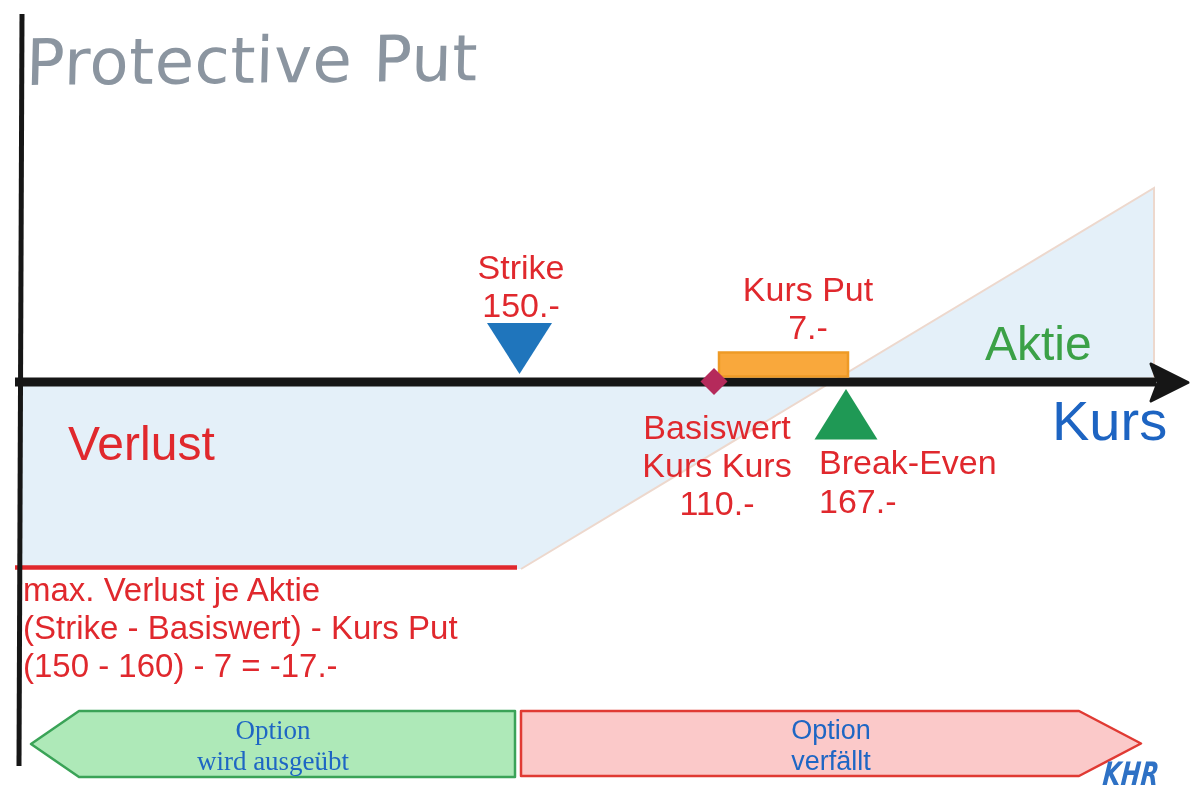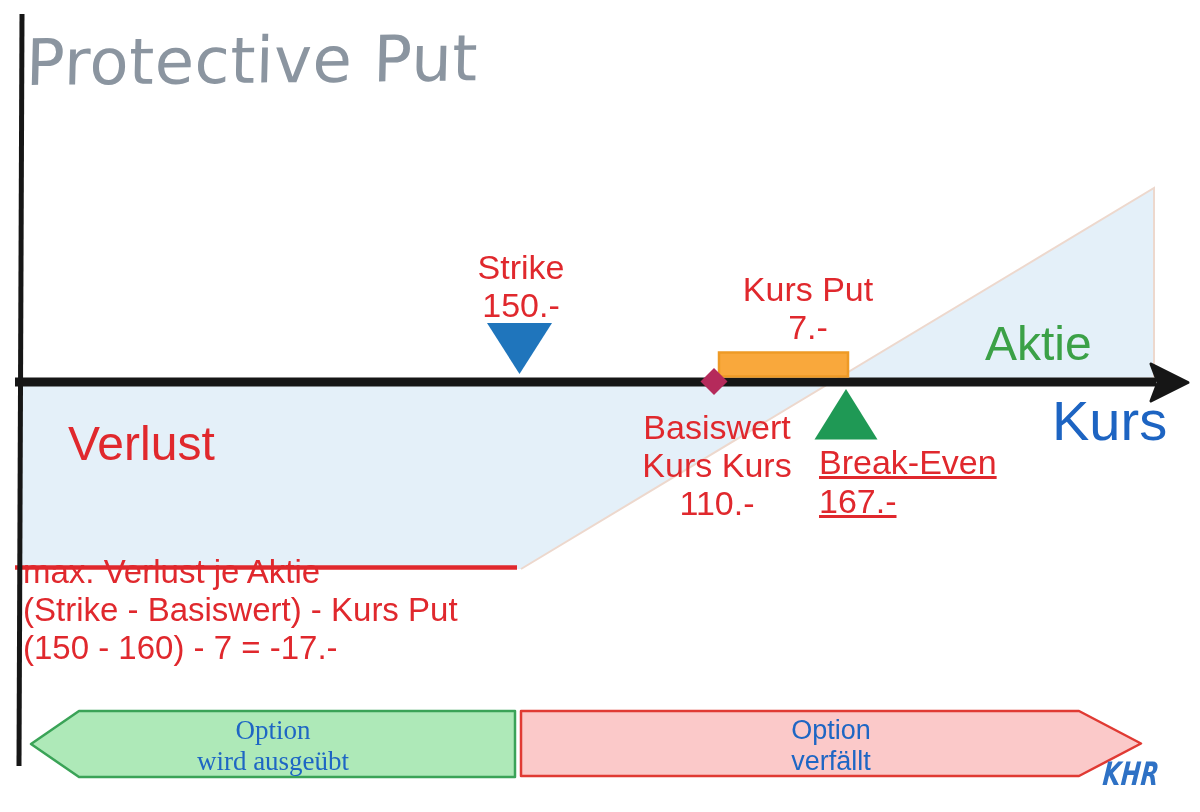--- a/index.html
+++ b/index.html
@@ -39,22 +39,22 @@
     transform-origin: left top;
   }
   .red-label {
     color: #e0282d;
     font-size: 34px;
     line-height: 38px;
   }
   #strike-label     { left: 521px; top: 248px; }
   #kursput-label    { left: 783px; top: 270px; margin-left: 25px; }
   #basiswert-label  { left: 717px; top: 408px; }
-  #breakeven-label  { left: 819px; top: 443px; text-align: left; line-height: 39px; text-decoration: underline; }
-  #formula          { left: 23px;  top: 553px; text-align: left; font-size: 33px; }
+  #breakeven-label  { left: 819px; top: 443px; text-align: left; line-height: 39px; }
+  #formula          { left: 23px;  top: 571px; text-align: left; font-size: 33px; }
   #gewinn-label {
     left: 985px; top: 320px;
     color: #3ba147;
     font-size: 48px;
     line-height: 48px;
   }
   #kurs-label {
     left: 1052px; top: 397px;
     color: #1d64c2;
     font-size: 56px;

